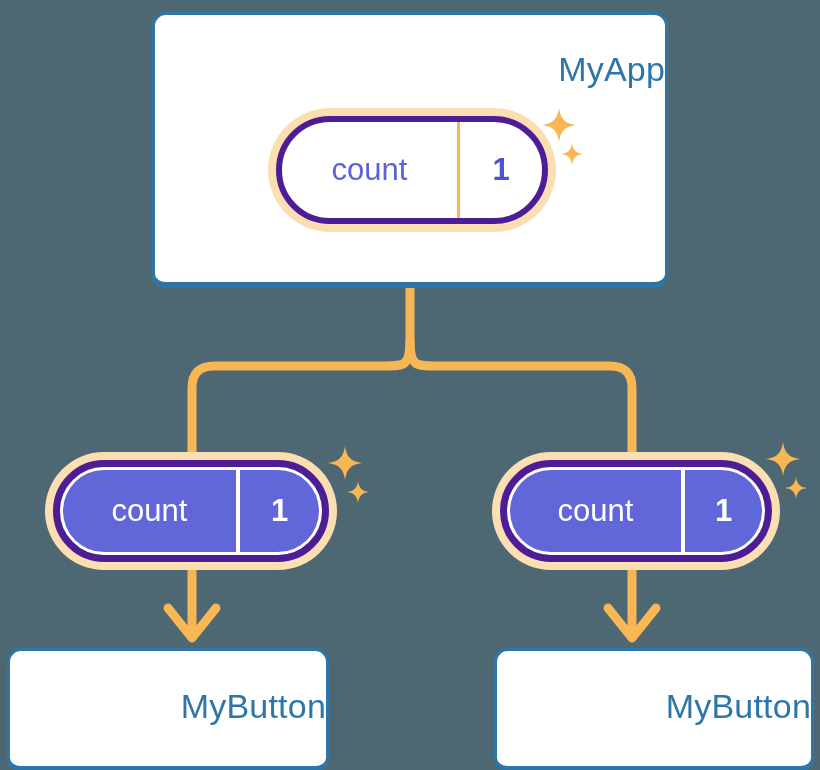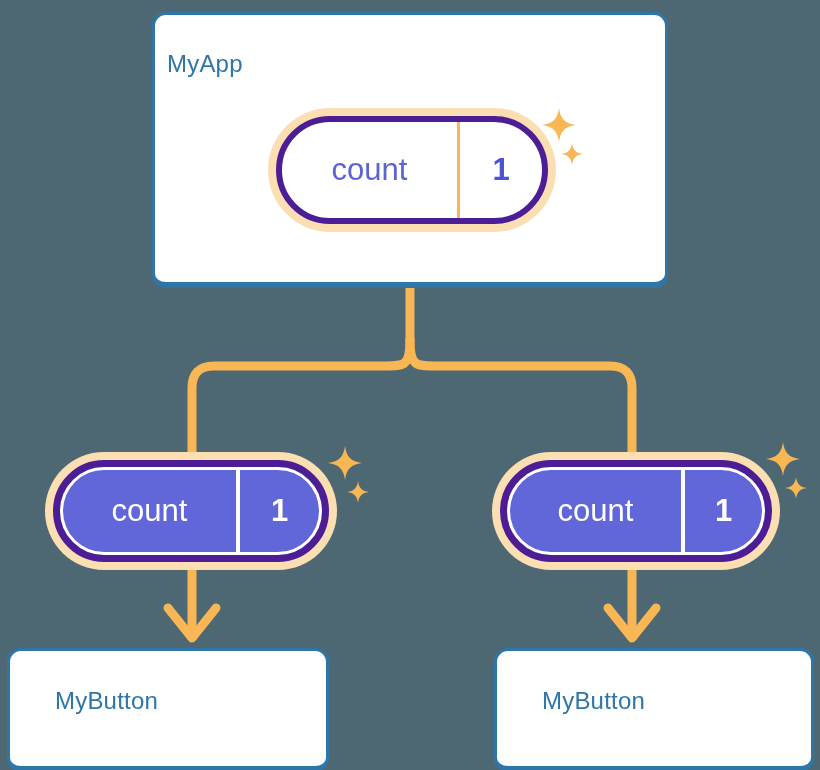--- a/index.html
+++ b/index.html
@@ -56,23 +56,23 @@
     top: 648px;
     width: 320px;
     height: 124px;
     border-radius: 14px;
   }
 
   .card-title {
     position: absolute;
     left: 12px;
     right: 0;
-    text-align: left;
+    text-align: right;
     color: #2e76a8;
-    font-size: 24px;
+    font-size: 34px;
     font-weight: 400;
     letter-spacing: 0.2px;
     white-space: nowrap;
   }
   #card-myapp .card-title { top: 35px; }
   .btn-title { top: 36px; margin-left: 33px; }
 
   
   .pill {
     position: absolute;

